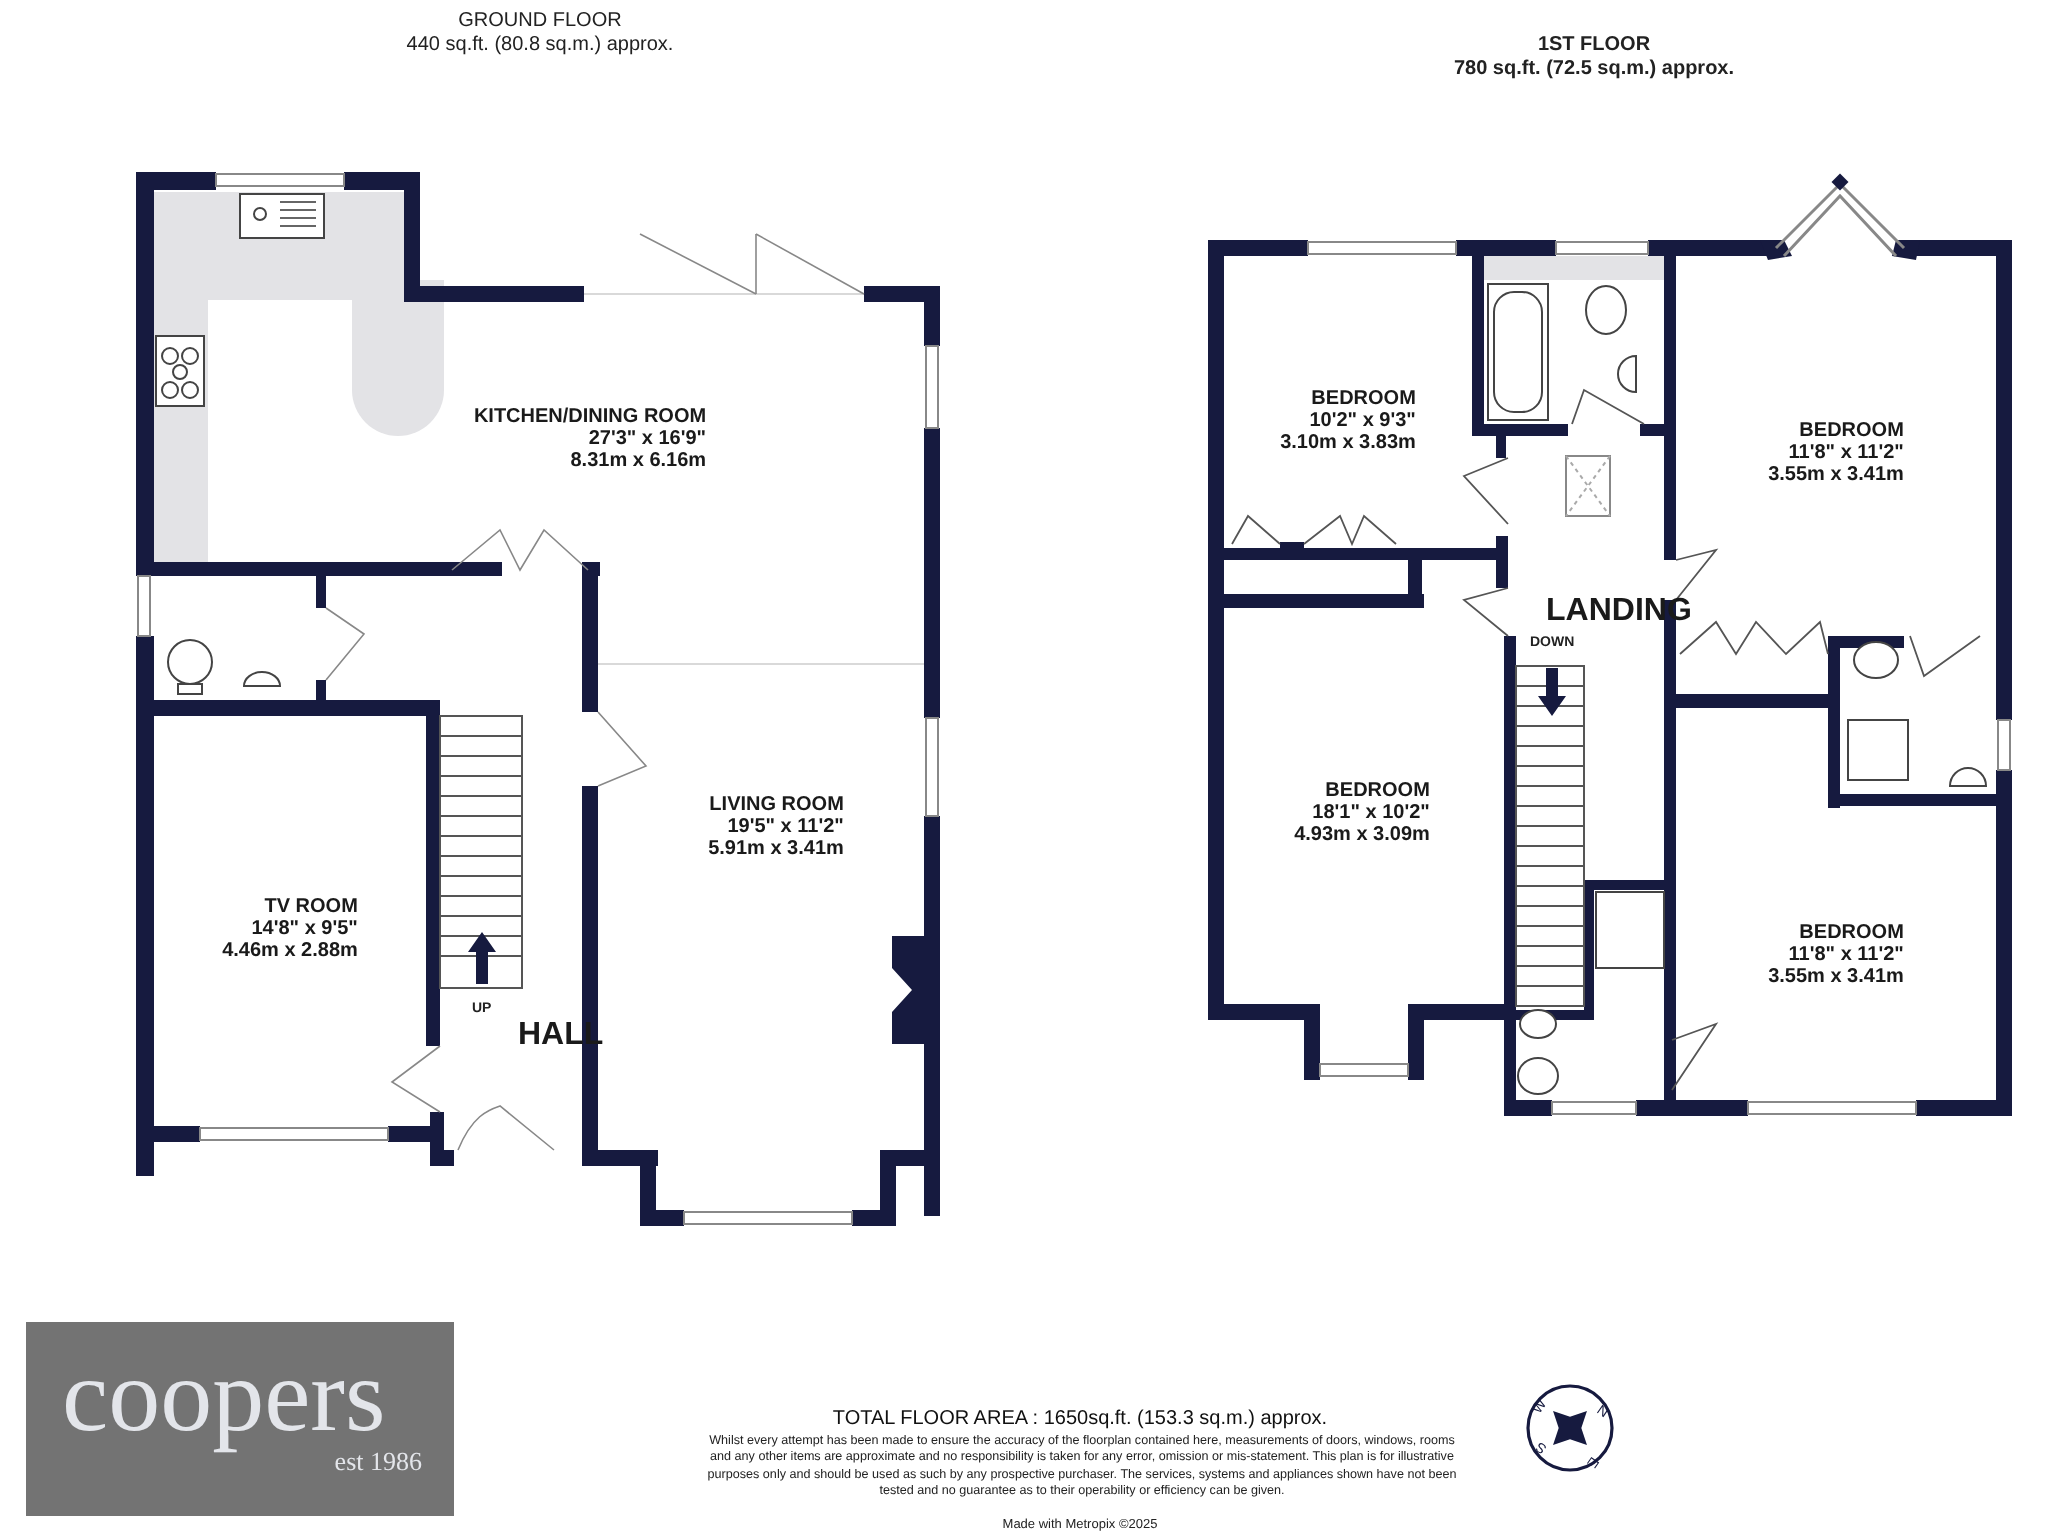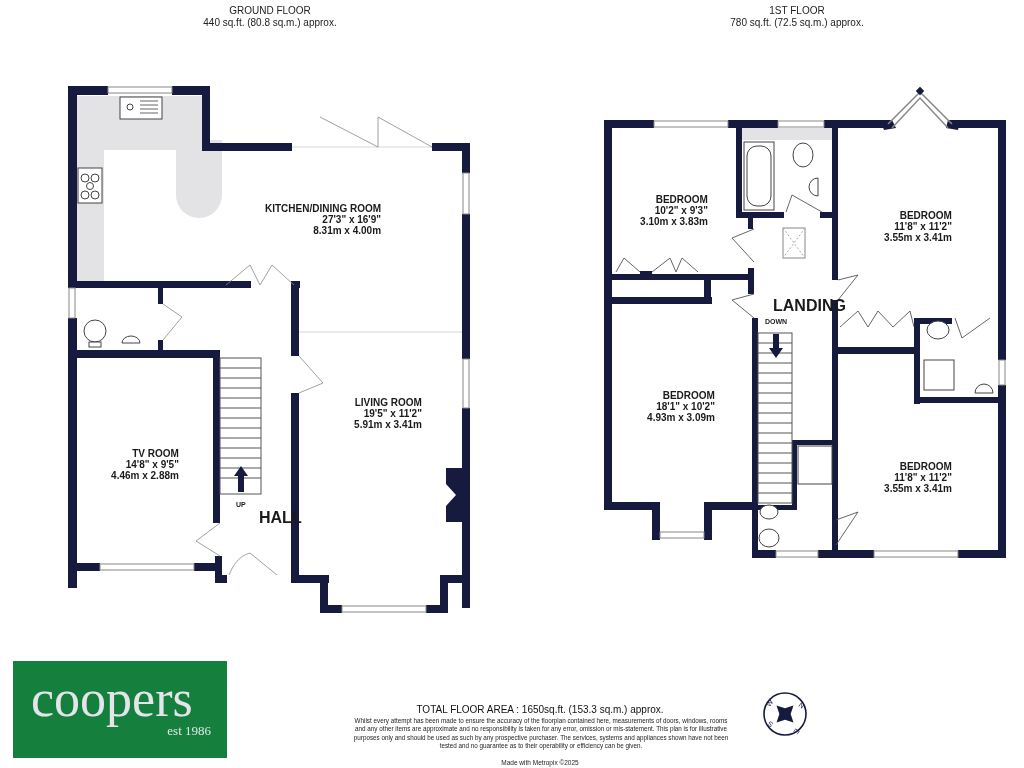--- a/index.html
+++ b/index.html
@@ -3,35 +3,35 @@
 <meta charset="utf-8">
 <style>
   html, body { margin: 0; padding: 0; background: #ffffff; }
   body { width: 1024px; height: 768px; position: relative; overflow: hidden; font-family: "Liberation Sans", sans-serif; color: #111; }
   .floor-title { position: absolute; text-align: center; font-size: 10px; line-height: 12px; color: #222; }
   .floor-title div { white-space: nowrap; }
   svg.plan { position: absolute; left: 0; top: 0; }
   .room-label { position: absolute; text-align: right; font-size: 10px; line-height: 11px; font-weight: bold; color: #1a1a1a; white-space: nowrap; transform: translateX(-50%); }
   .small-label { position: absolute; font-size: 7px; font-weight: bold; color: #222; }
   .hall-label { position: absolute; font-size: 16px; font-weight: bold; color: #1a1a1a; }
-  .logo { position: absolute; left: 13px; top: 661px; width: 214px; width: 214px; height: 97px; background: #15803d; }
+  .logo { position: absolute; left: 13px; top: 661px; width: 214px; width: 214px; height: 97px; background: #737373; }
   .logo .brand { position: absolute; left: 18px; top: 8px; font-family: "Liberation Serif", serif; font-size: 52px; color: #e3e5ea; letter-spacing: 0px; }
   .logo .est { position: absolute; right: 16px; top: 62px; font-family: "Liberation Serif", serif; font-size: 13px; color: #e3e5ea; }
   .total { position: absolute; left: 350px; top: 704px; width: 380px; text-align: center; font-size: 10px; color: #111; }
   .disclaimer { position: absolute; left: 352px; top: 717px; width: 378px; text-align: center; font-size: 6.3px; line-height: 8.4px; color: #222; }
   .madewith { position: absolute; left: 350px; top: 759px; width: 380px; text-align: center; font-size: 6.5px; color: #222; }
 </style>
 </head>
 <body>
 
 <div class="floor-title" style="left:170px; top:5px; width:200px;">
   <div>GROUND FLOOR</div>
   <div>440 sq.ft. (80.8 sq.m.) approx.</div>
 </div>
-<div class="floor-title" style="left:697px; top:5px; width:200px;">
+<div class="floor-title" style="left:697px; top:17px; width:200px;font-weight:bold;">
   <div>1ST FLOOR</div>
   <div>780 sq.ft. (72.5 sq.m.) approx.</div>
 </div>
 
 <svg class="plan" width="1024" height="768" viewBox="0 0 1024 768">
   <g>
 
     <path d="M76 96 H203 V150 H76 Z" fill="#e3e3e6"></path>
     <path d="M76 96 H104 V282 H76 Z" fill="#e3e3e6"></path>
     <path d="M176 140 H222 V195 A23 23 0 0 1 176 195 Z" fill="#e3e3e6"></path>
@@ -259,24 +259,24 @@
   <g transform="translate(785 714)">
     <circle r="21" fill="#fff" stroke="#161a3f" stroke-width="1.6"></circle>
     <path d="M0 -12 L4 -4 L12 0 L4 4 L0 12 L-4 4 L-12 0 L-4 -4 Z" fill="#161a3f" transform="rotate(45)"></path>
     <text x="13" y="-8" font-size="7" font-family="Liberation Sans, sans-serif" fill="#161a3f" transform="rotate(35 13 -8)">N</text>
     <text x="11" y="14" font-size="7" font-family="Liberation Sans, sans-serif" fill="#161a3f" transform="rotate(125 11 14)">E</text>
     <text x="-16" y="12" font-size="7" font-family="Liberation Sans, sans-serif" fill="#161a3f" transform="rotate(215 -14 10)">S</text>
     <text x="-17" y="-8" font-size="7" font-family="Liberation Sans, sans-serif" fill="#161a3f" transform="rotate(-55 -15 -9)">W</text>
   </g>
 </svg>
 
-<div class="room-label" style="left:295px; top:203px;margin-left:28px;">
+<div class="room-label" style="left:295px; top:203px;">
   <div>KITCHEN/DINING ROOM</div>
   <div>27'3"  x 16'9"</div>
-  <div>8.31m  x 4.00m</div>
+  <div>8.31m  x 6.16m</div>
 </div>
 <div class="room-label" style="left:388px; top:397px;">
   <div>LIVING ROOM</div>
   <div>19'5"  x 11'2"</div>
   <div>5.91m  x 3.41m</div>
 </div>
 <div class="room-label" style="left:145px; top:448px;">
   <div>TV ROOM</div>
   <div>14'8"  x 9'5"</div>
   <div>4.46m  x 2.88m</div>

